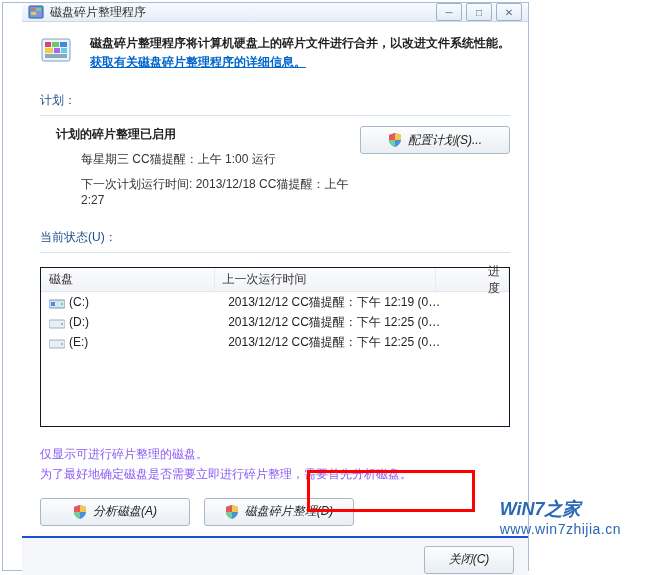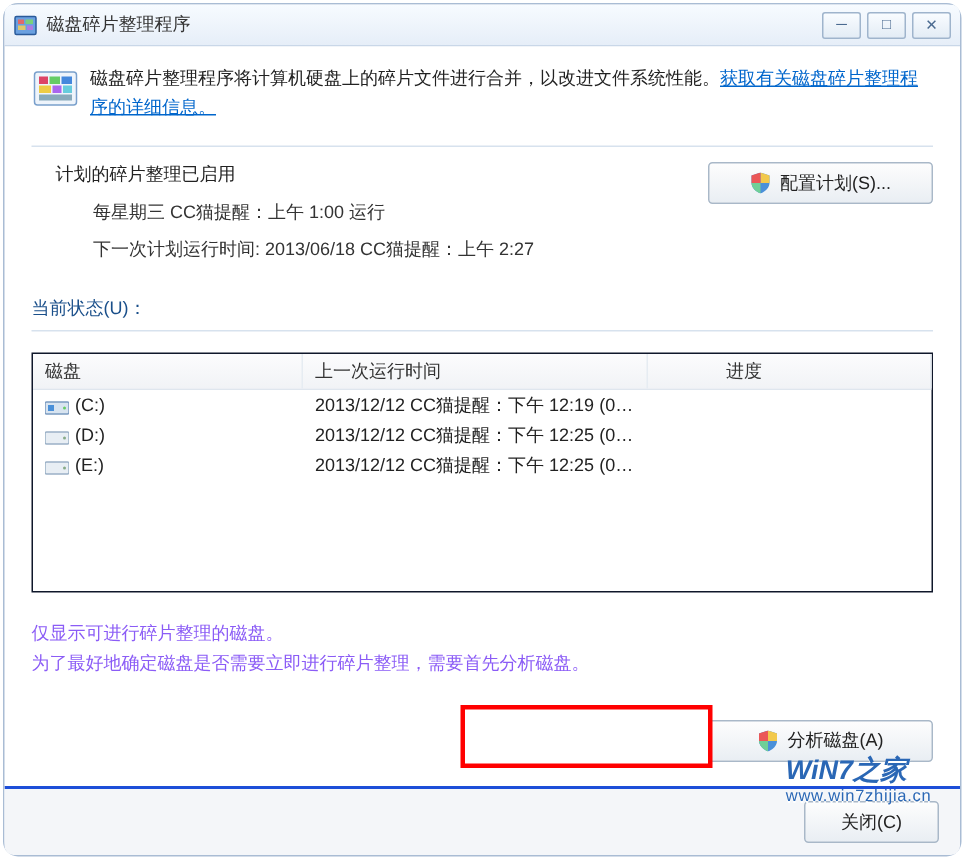--- a/index.html
+++ b/index.html
@@ -1,51 +1,51 @@
 <!DOCTYPE html>
 <html><head>
 <meta charset="utf-8">
 <style>
 * { box-sizing: border-box; margin: 0; padding: 0; }
 body { font-family: "Microsoft YaHei", "Segoe UI", Tahoma, sans-serif; font-size: 12px; background: #fff; width: 645px; height: 575px; position: relative; }
-.window { border: 1px solid #a9bcd4; border-radius: 10px; margin: 2px; background: #fff; width: 639px; height: 569px; display: flex; flex-direction: column; }
+.window { border: 1px solid #a9bcd4; border-radius: 0; margin: 2px; background: #fff; width: 527px; height: 569px; display: flex; flex-direction: column; padding-left: 19px; }
 .titlebar { height: 28px; background: linear-gradient(#f7fbff,#e6eef8); border-bottom: 1px solid #c9d7e8; display: flex; align-items: center; padding: 0 6px; border-radius: 6px 6px 0 0; }
 .titlebar .ticon { width: 16px; height: 16px; margin-right: 6px; }
 .titlebar .title { flex: 1; color: #333; }
 .winbtns { display: flex; gap: 4px; }
 .winbtn { width: 26px; height: 18px; border: 1px solid #9fb4cc; border-radius: 2px; background: linear-gradient(#f9fcff,#e3ecf5); color: #4a6a90; display: flex; align-items: center; justify-content: center; font-size: 10px; cursor: pointer; }
 .content { padding: 12px 18px 10px 18px; flex: 1; display: flex; flex-direction: column; }
-.info-row { display: flex; align-items: flex-start; gap: 7px; margin-bottom: 14px; }
+.info-row { display: flex; align-items: flex-start; gap: 18px; margin-bottom: 14px; font-weight: bold; }
 .info-icon { width: 32px; height: 32px; flex-shrink: 0; }
 .info-text { color: #222; line-height: 1.6; }
 .info-text a { color: #0066cc; text-decoration: underline; cursor: pointer; }
 .section-label { color: #1a4f8a; margin: 6px 0 4px 0; }
 .divider { height: 1px; background: #d7e2ee; margin: 2px 0 10px 0; }
 .schedule-row { display: flex; justify-content: space-between; align-items: flex-start; }
 .schedule-block { padding-left: 16px; }
-.schedule-block .heading { font-weight: normal; color: #222; margin-bottom: 8px; }
+.schedule-block .heading { font-weight: bold; color: #222; margin-bottom: 8px; }
 .schedule-block .line { color: #333; margin-bottom: 8px; margin-left: 25px; }
-.btn { height: 28px; padding: 0 14px; border: 1px solid #a9b8c8; border-radius: 3px; background: linear-gradient(#fdfdfd,#e9eef3); color: #222; display: inline-flex; align-items: center; gap: 6px; cursor: pointer; font-size: 12px; font-family: inherit; }
+.btn { height: 28px; padding: 0 14px; border: 1px solid #a9b8c8; border-radius: 3px; background: linear-gradient(#fdfdfd,#e9eef3); color: #222; display: inline-flex; align-items: center; gap: 6px; cursor: pointer; font-size: 12px; font-family: inherit; font-style: italic; }
 .btn.wide { min-width: 150px; justify-content: center; }
 .shield { width: 14px; height: 14px; }
 .list-wrap { border: 1px solid #0f172a; margin-top: 4px; height: 160px; background: #fff; }
 .list-header { display: flex; background: linear-gradient(#fcfcfd,#f1f3f6); border-bottom: 1px solid #dfe6ee; height: 24px; align-items: center; }
 .list-header .col { padding: 0 8px; color: #333; border-right: 1px solid #e6ecf2; height: 100%; display: flex; align-items: center; }
 .col-disk { width: 180px; }
 .col-last { width: 230px; }
 .col-prog { flex: 1; margin-left: 44px; }
 .list-body .row { display: flex; height: 20px; align-items: center; }
 .list-body .row .cell { padding: 0 8px; color: #222; white-space: nowrap; overflow: hidden; text-overflow: ellipsis; }
 .drive-icon { width: 16px; height: 12px; margin-right: 4px; vertical-align: middle; }
 .note { color: #8b5cf6; margin-top: 18px; line-height: 1.6; }
-.bottom-btns { display: flex; gap: 14px; justify-content: flex-end; margin-top: 28px; }
+.bottom-btns { display: flex; gap: 14px; margin-top: 14px; }
 .redbox { position: absolute; border: 3px solid #ff0000; pointer-events: none; }
 .footer { border-top: 2px solid #1d4ed8; padding: 8px 14px; display: flex; justify-content: flex-end; background: #f4f6f9; border-radius: 0 0 6px 6px; }
 .watermark { position: absolute; right: 24px; bottom: 38px; font-style: italic; font-weight: bold; color: #2a67b5; font-size: 18px; pointer-events: none; text-shadow: 0 1px 0 #fff; }
-.watermark .sub { display: block; font-size: 11px; font-style: normal; font-weight: normal; color: #2a67b5; letter-spacing: 0.5px; }
+.watermark .sub { display: block; font-size: 14px; font-style: normal; font-weight: normal; color: #2a67b5; letter-spacing: 0.5px; }
 </style>
 </head>
 <body>
 
 <div class="window">
   <div class="titlebar">
     <svg class="ticon" viewBox="0 0 16 16">
         <rect x="1" y="2" width="14" height="12" rx="1" fill="#6aa0e0" stroke="#2a5a9a"></rect>
         <rect x="3" y="4" width="4" height="3" fill="#e06a6a"></rect>
         <rect x="8" y="4" width="5" height="3" fill="#7ad07a"></rect>
@@ -70,27 +70,28 @@
           <rect x="5" y="14" width="8" height="5" fill="#ec4"></rect>
           <rect x="14" y="14" width="6" height="5" fill="#a6e"></rect>
           <rect x="21" y="14" width="6" height="5" fill="#6cd"></rect>
           <rect x="5" y="20" width="22" height="4" fill="#8ab"></rect>
         </svg>
       <div class="info-text">
         <span>磁盘碎片整理程序将计算机硬盘上的碎片文件进行合并，以改进文件系统性能。</span><a>获取有关磁盘碎片整理程序的详细信息。</a>
       </div>
     </div>
 
+    <div class="section-label">计划：</div>
     <div class="divider"></div>
 
     <div class="schedule-row">
       <div class="schedule-block">
         <div class="heading">计划的碎片整理已启用</div>
         <div class="line">每星期三  CC猫提醒：上午 1:00 运行</div>
-        <div class="line">下一次计划运行时间: 2013/06/18 CC猫提醒：上午 2:27</div>
+        <div class="line">下一次计划运行时间: 2013/12/18 CC猫提醒：上午 2:27</div>
       </div>
       <button class="btn wide">
         <svg class="shield" viewBox="0 0 14 14">
             <path d="M7 0 L13 2 V7 C13 10 10 13 7 14 C4 13 1 10 1 7 V2 Z" fill="#4a90d9"></path>
             <path d="M7 0 L13 2 V7 L7 7 Z" fill="#f2c94c"></path>
             <path d="M7 7 L7 14 C4 13 1 10 1 7 Z" fill="#6fcf97"></path>
             <path d="M7 0 L1 2 V7 L7 7 Z" fill="#eb5757"></path>
           </svg>
         <span>配置计划(S)...</span>
       </button>
@@ -142,20 +143,29 @@
     <div class="bottom-btns">
       <button class="btn wide">
         <svg class="shield" viewBox="0 0 14 14">
             <path d="M7 0 L13 2 V7 C13 10 10 13 7 14 C4 13 1 10 1 7 V2 Z" fill="#4a90d9"></path>
             <path d="M7 0 L13 2 V7 L7 7 Z" fill="#f2c94c"></path>
             <path d="M7 7 L7 14 C4 13 1 10 1 7 Z" fill="#6fcf97"></path>
             <path d="M7 0 L1 2 V7 L7 7 Z" fill="#eb5757"></path>
           </svg>
         <span>分析磁盘(A)</span>
       </button>
+      <button class="btn wide">
+        <svg class="shield" viewBox="0 0 14 14">
+            <path d="M7 0 L13 2 V7 C13 10 10 13 7 14 C4 13 1 10 1 7 V2 Z" fill="#4a90d9"></path>
+            <path d="M7 0 L13 2 V7 L7 7 Z" fill="#f2c94c"></path>
+            <path d="M7 7 L7 14 C4 13 1 10 1 7 Z" fill="#6fcf97"></path>
+            <path d="M7 0 L1 2 V7 L7 7 Z" fill="#eb5757"></path>
+          </svg>
+        <span>磁盘碎片整理(D)</span>
+      </button>
     </div>
   </div>
 
   <div class="footer">
     <button class="btn" style="min-width:90px;justify-content:center">
       <span>关闭(C)</span>
     </button>
   </div>
 </div>
 

